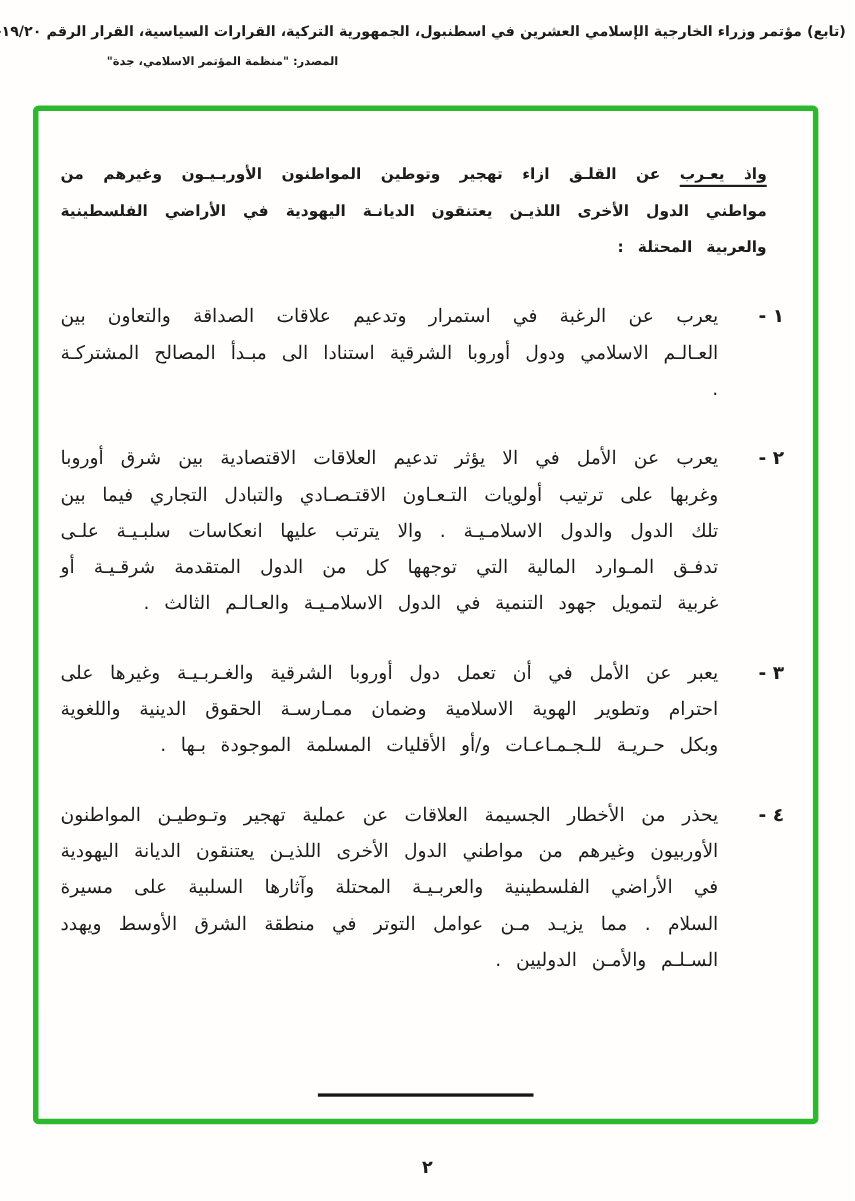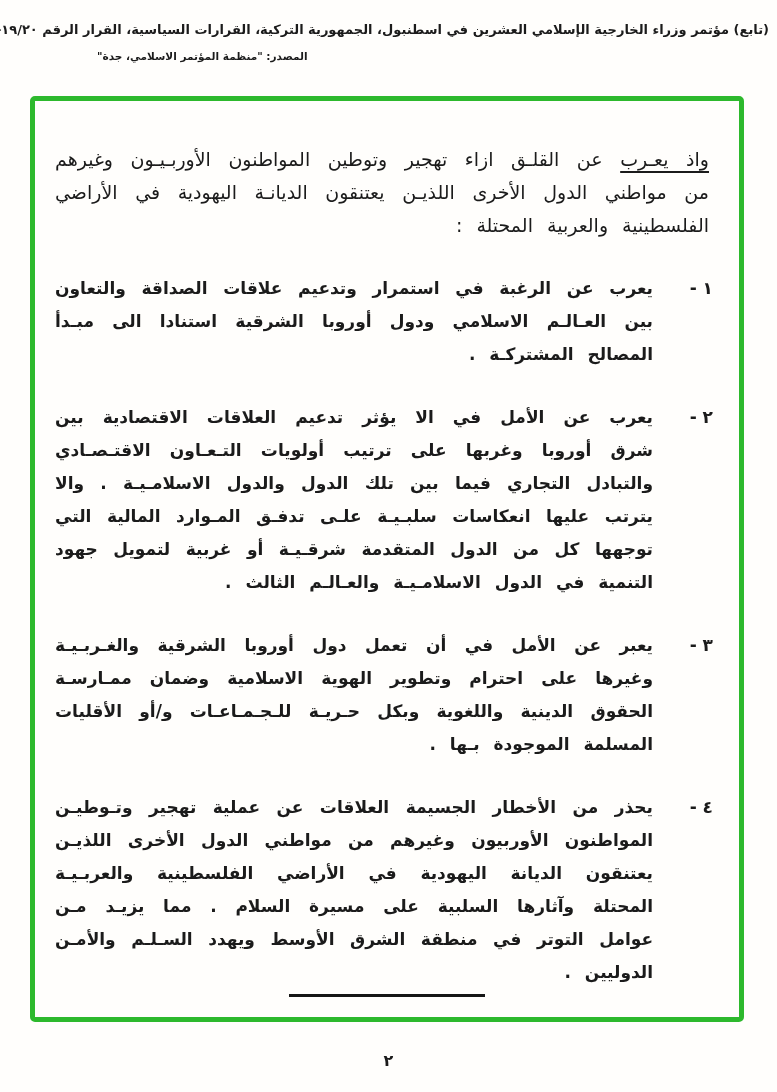--- a/index.html
+++ b/index.html
@@ -43,23 +43,23 @@
   }
   .doc-content {
     position: absolute;
     top: 0; right: 0; bottom: 0; left: 0;
     padding: 42px 26px 60px 20px;
     direction: rtl;
     box-sizing: border-box;
   }
 
   .intro {
-    margin: 0 4px 30px 0;
-    font-size: 19px;
-    font-weight: normal;
+    margin: 0 16px 30px 0;
+    font-size: 14px;
+    font-weight: bold;
     line-height: 33px;
     text-align: justify;
     word-spacing: 8px;
   }
   .intro .lead {
     text-decoration: underline;
     text-decoration-thickness: 2px;
     text-underline-offset: 5px;
   }
 
@@ -68,21 +68,21 @@
     flex: 0 0 44px;
     margin-left: 16px;
     font-size: 17px;
     font-weight: bold;
     line-height: 33px;
     white-space: nowrap;
   }
   .item-text {
     flex: 1;
     font-size: 17px;
-    font-weight: bold;
+    font-weight: normal;
     line-height: 33px;
     text-align: justify;
     word-spacing: 8px;
   }
 
   .separator {
     position: absolute;
     bottom: 20px;
     left: 50%;
     transform: translateX(-50%);

